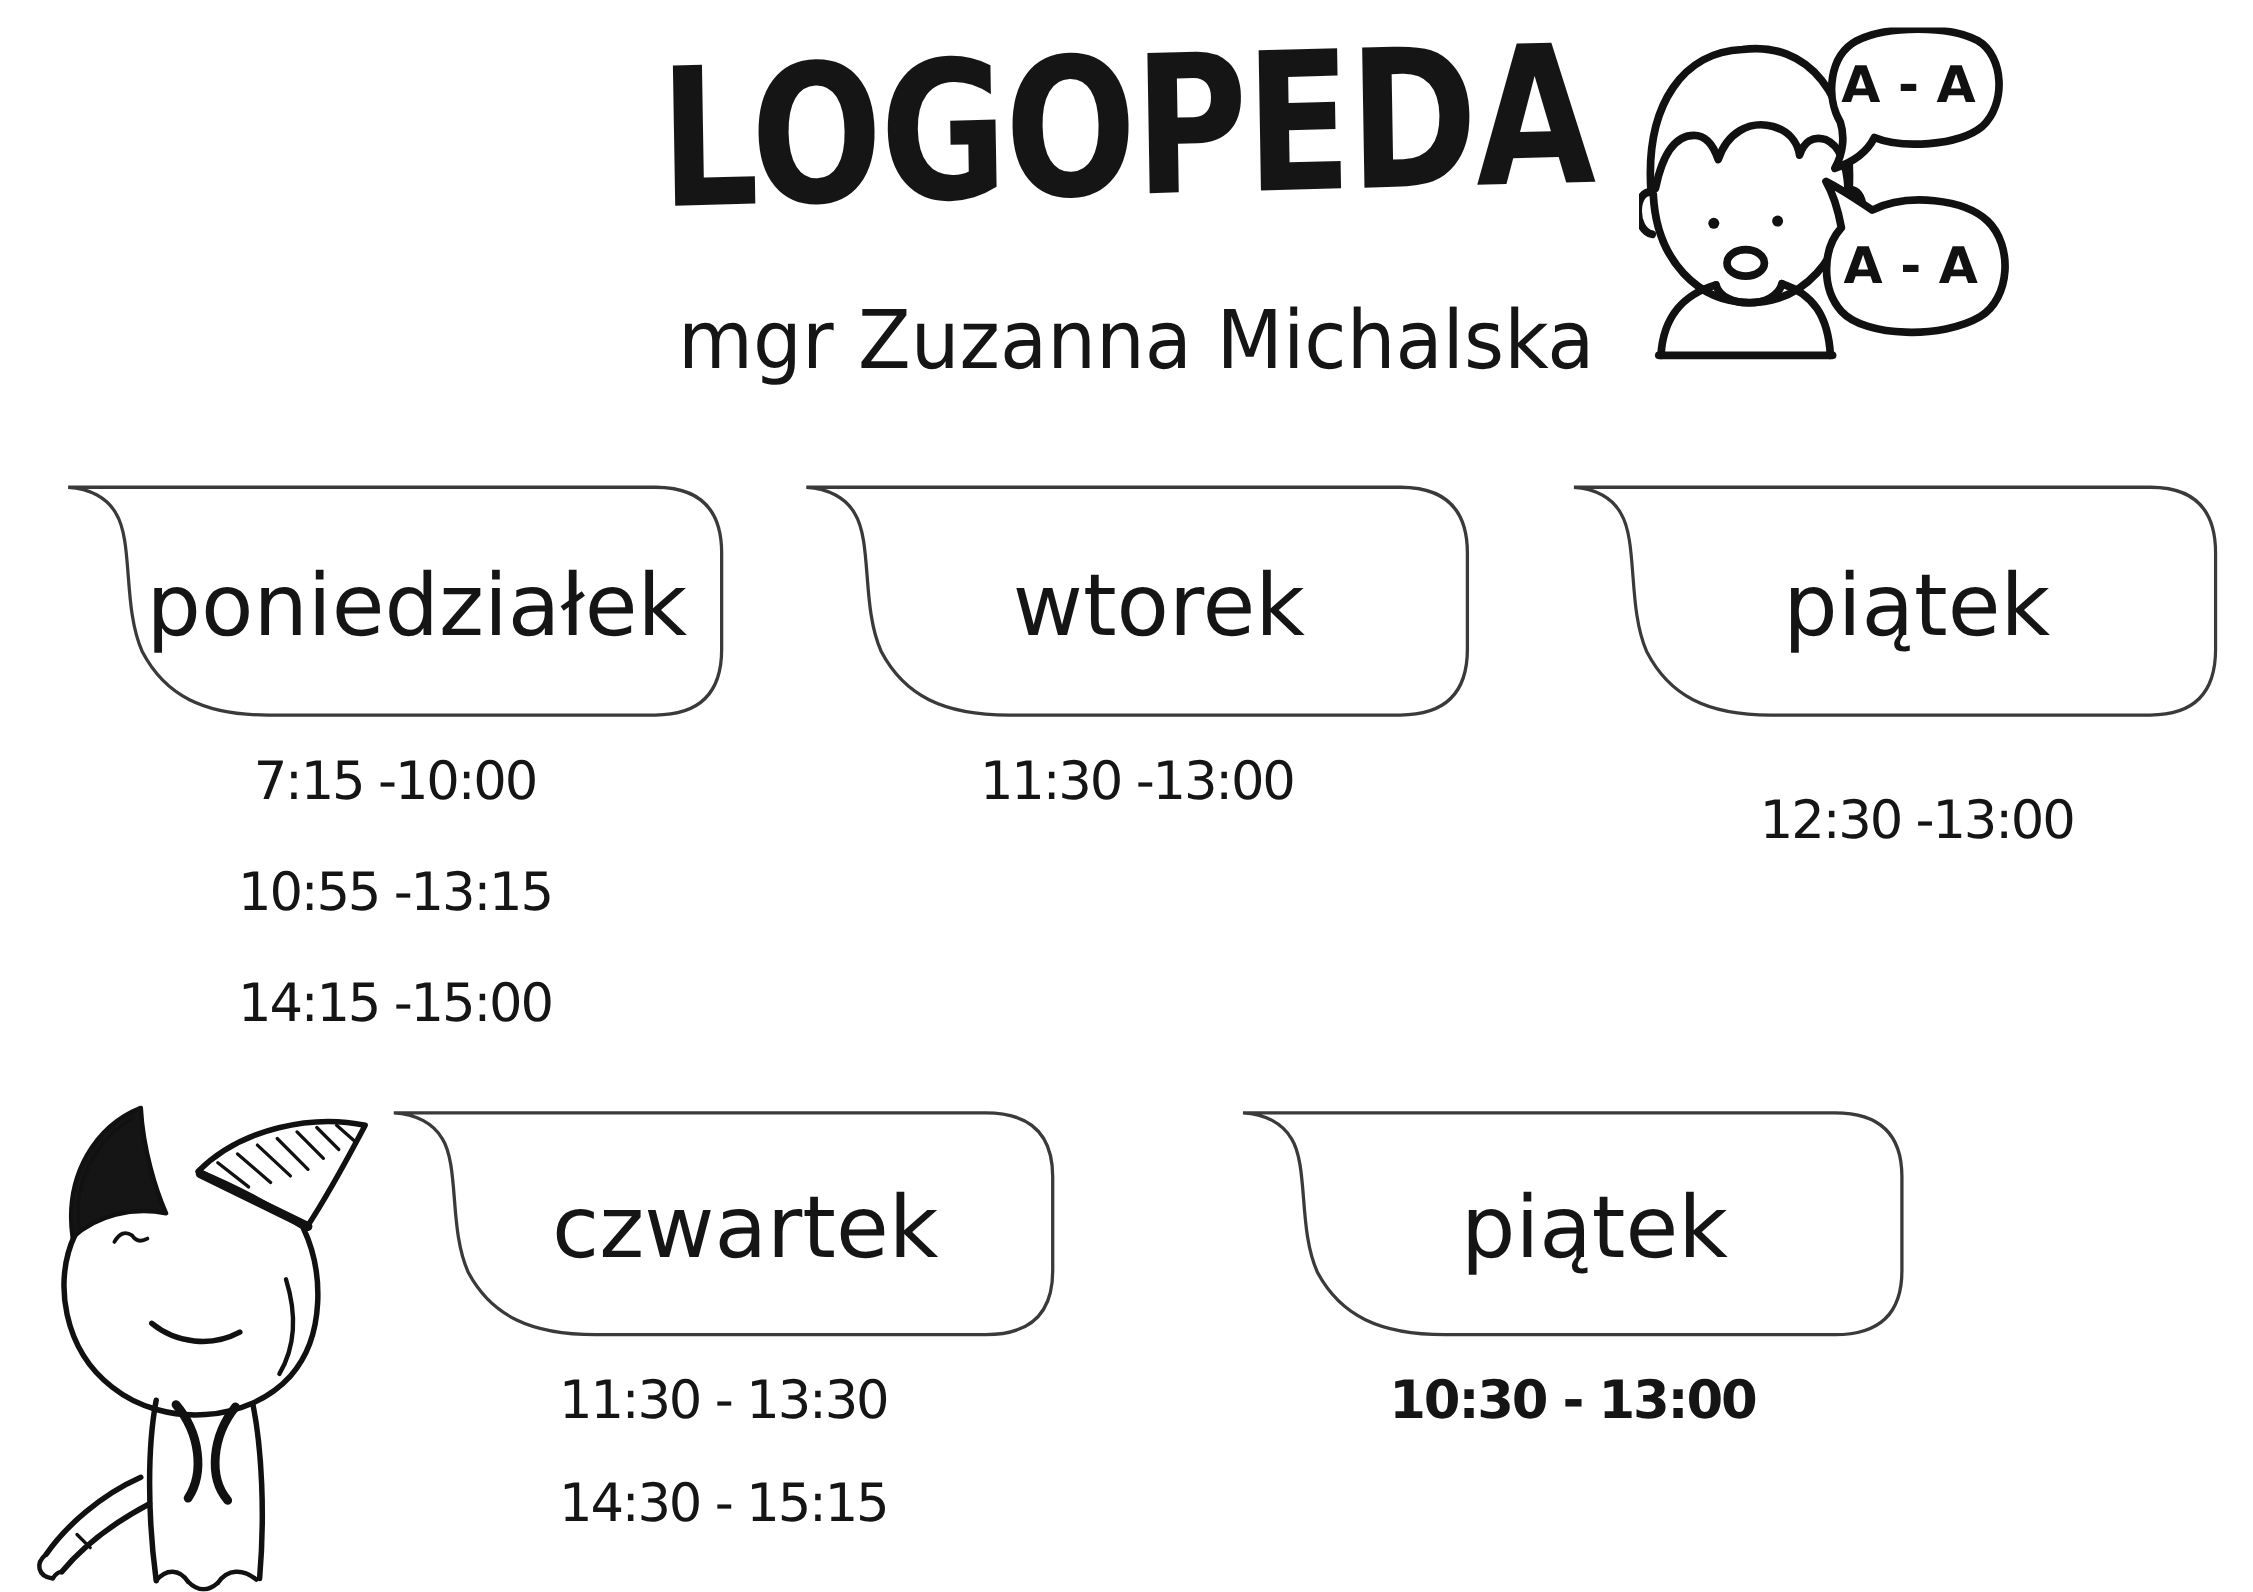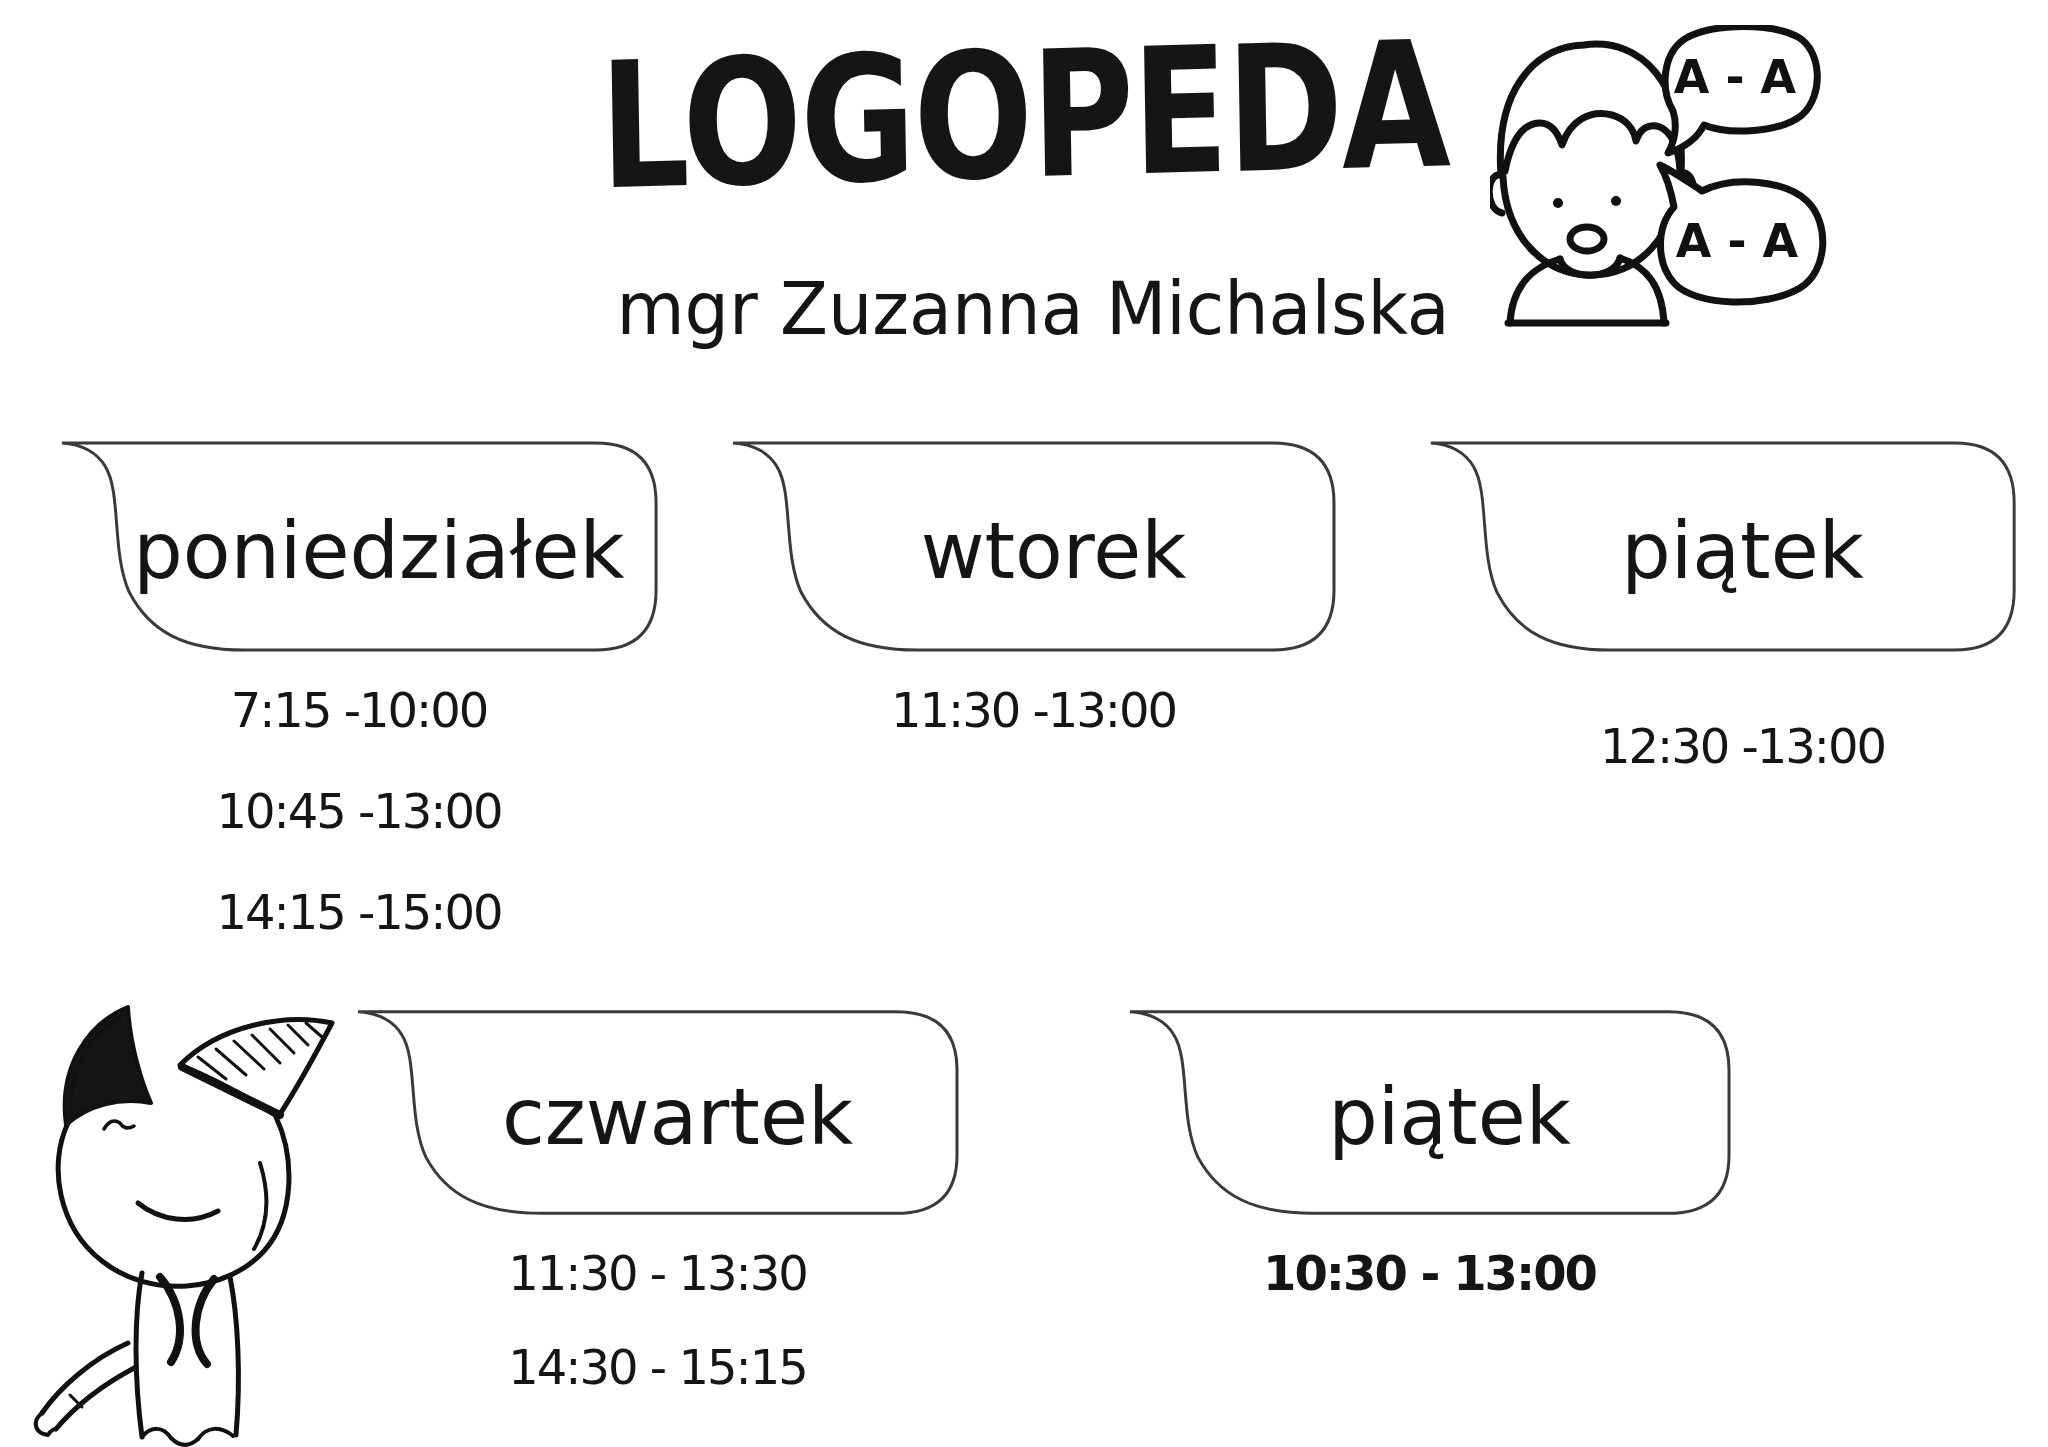--- a/index.html
+++ b/index.html
@@ -94,21 +94,21 @@
 
   <div class="bubble b-sro">
     <svg viewBox="0 0 612 228" preserveAspectRatio="none">
       <path d="M 6 10 L 545 10 C 586 10 606 30 606 70 L 606 158 C 606 198 586 218 545 218 L 190 218 C 130 218 95 200 74 160 C 56 120 66 60 50 34 C 42 20 26 11 6 10 Z" fill="#ffffff" stroke="#3a3a3a" stroke-width="3"></path>
     </svg>
     <div class="lbl">piątek</div>
   </div>
 
   <div class="times r1 t-pon">
     <div>7:15 -10:00</div>
-    <div>10:45 -13:00</div>
+    <div>10:55 -13:15</div>
     <div>14:15 -15:00</div>
   </div>
   <div class="times r1 t-wto">
     <div>11:30 -13:00</div>
   </div>
   <div class="times r1 t-sro">
     <div>12:30 -13:00</div>
   </div>
 
   <div class="bubble b-czw">

